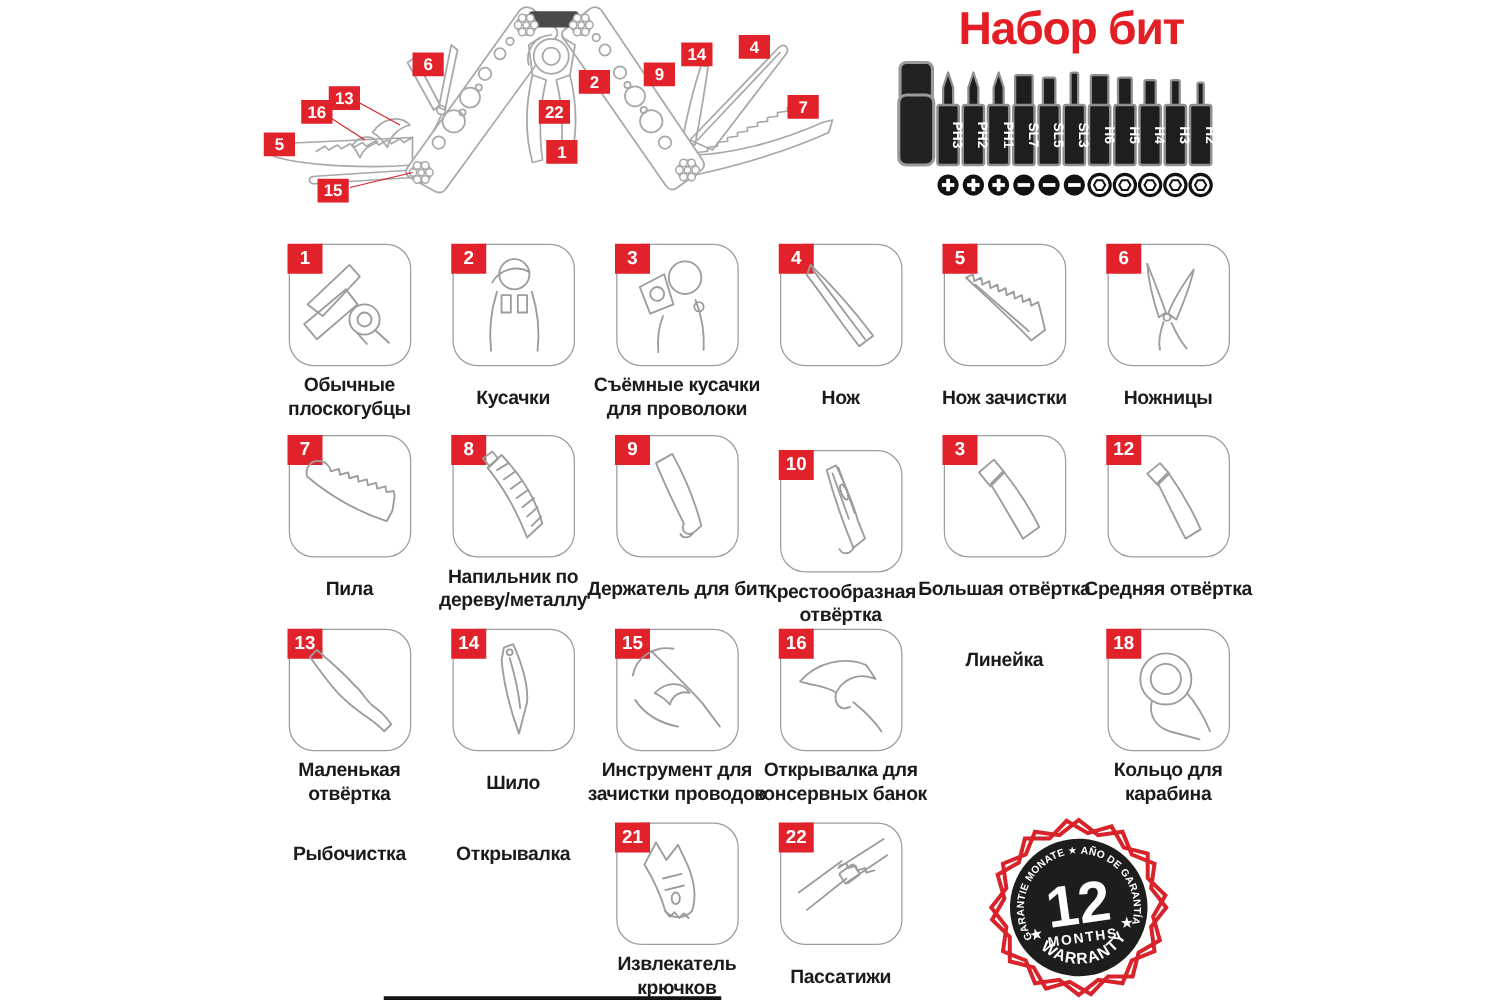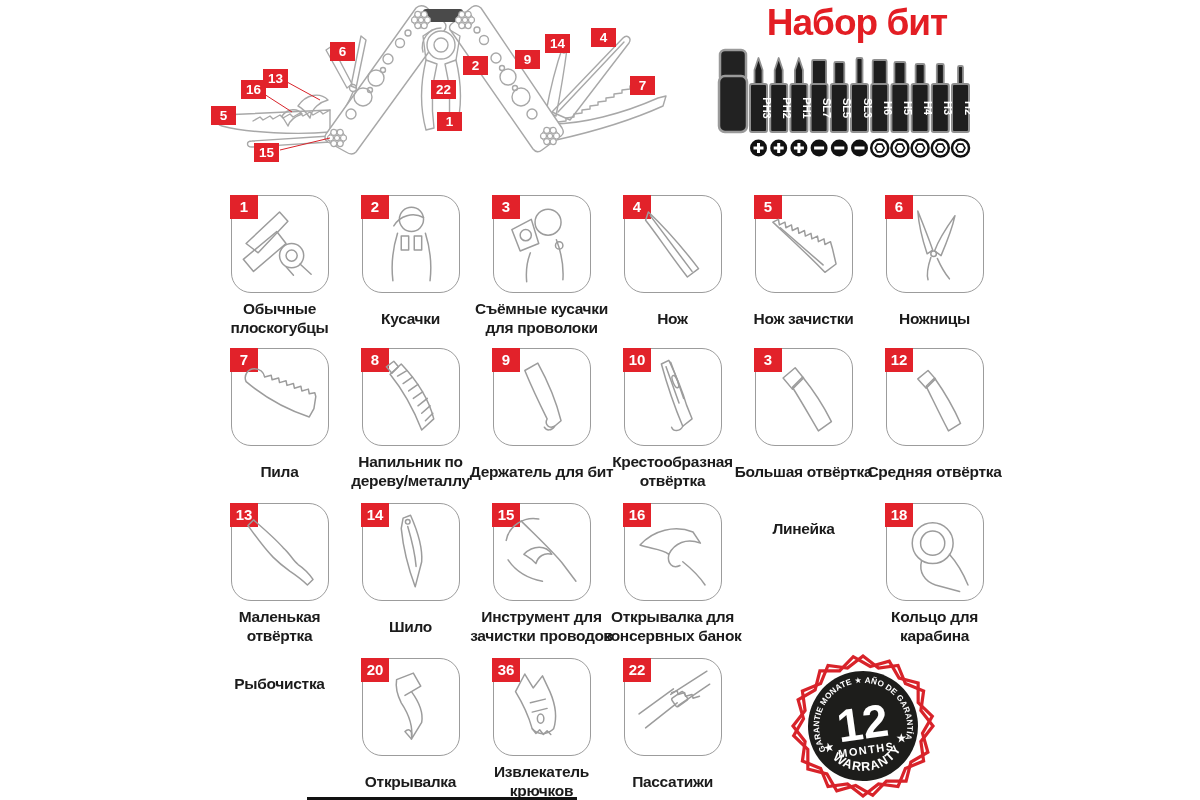--- a/index.html
+++ b/index.html
@@ -317,21 +317,21 @@
       <div class="num">9</div>
       <svg class="art" width="92" height="92" viewBox="0 0 99 99">
           <g stroke="#9c9c9c" stroke-width="1.6" fill="none" stroke-linejoin="round" stroke-linecap="round">
             <path d="M31 21 L45 13 C56 33 65 55 70 75 L63 81 C57 84 52 79 55 73 C47 57 38 38 31 21 Z"></path>
             <path d="M63 81 C60 86 54 86 52 82"></path>
           </g>
         </svg>
     </div>
     <div class="lbl">Держатель для бит</div>
   </div>
-  <div class="cell" style="left:607px;top:348px">
+  <div class="cell" style="left:607px;top:360px">
     <div class="tile">
       <div class="num">10</div>
       <svg class="art" width="92" height="92" viewBox="0 0 99 99">
           <g stroke="#9c9c9c" stroke-width="1.6" fill="none" stroke-linejoin="round" stroke-linecap="round">
             <path d="M37 14 L45 10 C53 27 60 44 64 58 L70 73 L60 81 C52 62 43 36 37 14 Z"></path>
             <path d="M42 17 C47 31 52 45 56 56"></path>
             <path d="M47 12 C52 25 57 39 61 51"></path>
             <ellipse cx="52" cy="33" rx="2.5" ry="7" transform="rotate(-22 52 33)"></ellipse>
             <path d="M60 81 C57 87 50 87 48 82"></path>
           </g>
@@ -430,35 +430,25 @@
           </g>
         </svg>
     </div>
     <div class="lbl">Кольцо для карабина</div>
   </div>
 
   <div class="cell" style="left:214px;top:658px">
     <div class="lbl">Рыбочистка</div>
   </div>
   <div class="cell" style="left:345px;top:658px">
-    <div class="tile">
-      <div class="num">20</div>
-      <svg class="art" width="92" height="92" viewBox="0 0 99 99">
-          <g stroke="#9c9c9c" stroke-width="1.6" fill="none" stroke-linejoin="round" stroke-linecap="round">
-            <path d="M34 20 L52 13 L60 27 L50 33 C58 44 63 55 61 66 L50 84 C52 70 47 57 39 45 C34 35 33 26 34 20 Z"></path>
-            <path d="M50 33 L43 37"></path>
-            <path d="M50 84 L43 76 C47 72 51 75 50 80"></path>
-          </g>
-        </svg>
-    </div>
     <div class="lbl">Открывалка</div>
   </div>
   <div class="cell" style="left:476px;top:658px">
     <div class="tile">
-      <div class="num">36</div>
+      <div class="num">21</div>
       <svg class="art" width="92" height="92" viewBox="0 0 99 99">
           <g stroke="#9c9c9c" stroke-width="1.6" fill="none" stroke-linejoin="round" stroke-linecap="round">
             <path d="M21 33 L31 14 L40 29 L50 16 L58 33 C64 47 66 61 62 73 C55 80 45 80 39 73 C35 59 29 46 21 33 Z"></path>
             <path d="M37 45 L53 41 M39 55 L55 51"></path>
             <ellipse cx="48" cy="62" rx="3.5" ry="5"></ellipse>
             <path d="M39 73 l4 5 l4 -4 l4 5 l4 -4 l4 4"></path>
           </g>
         </svg>
     </div>
     <div class="lbl">Извлекатель крючков</div>

